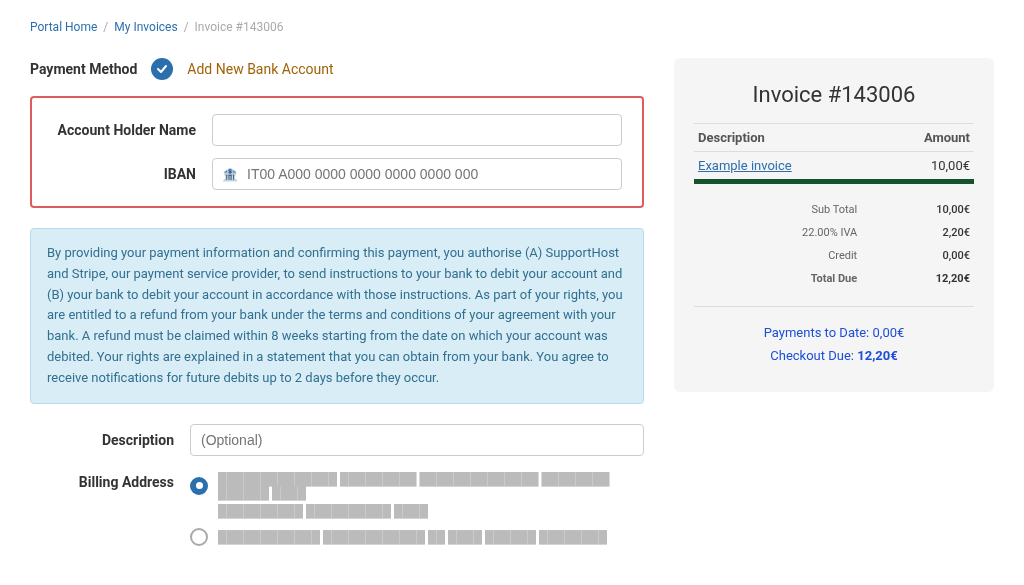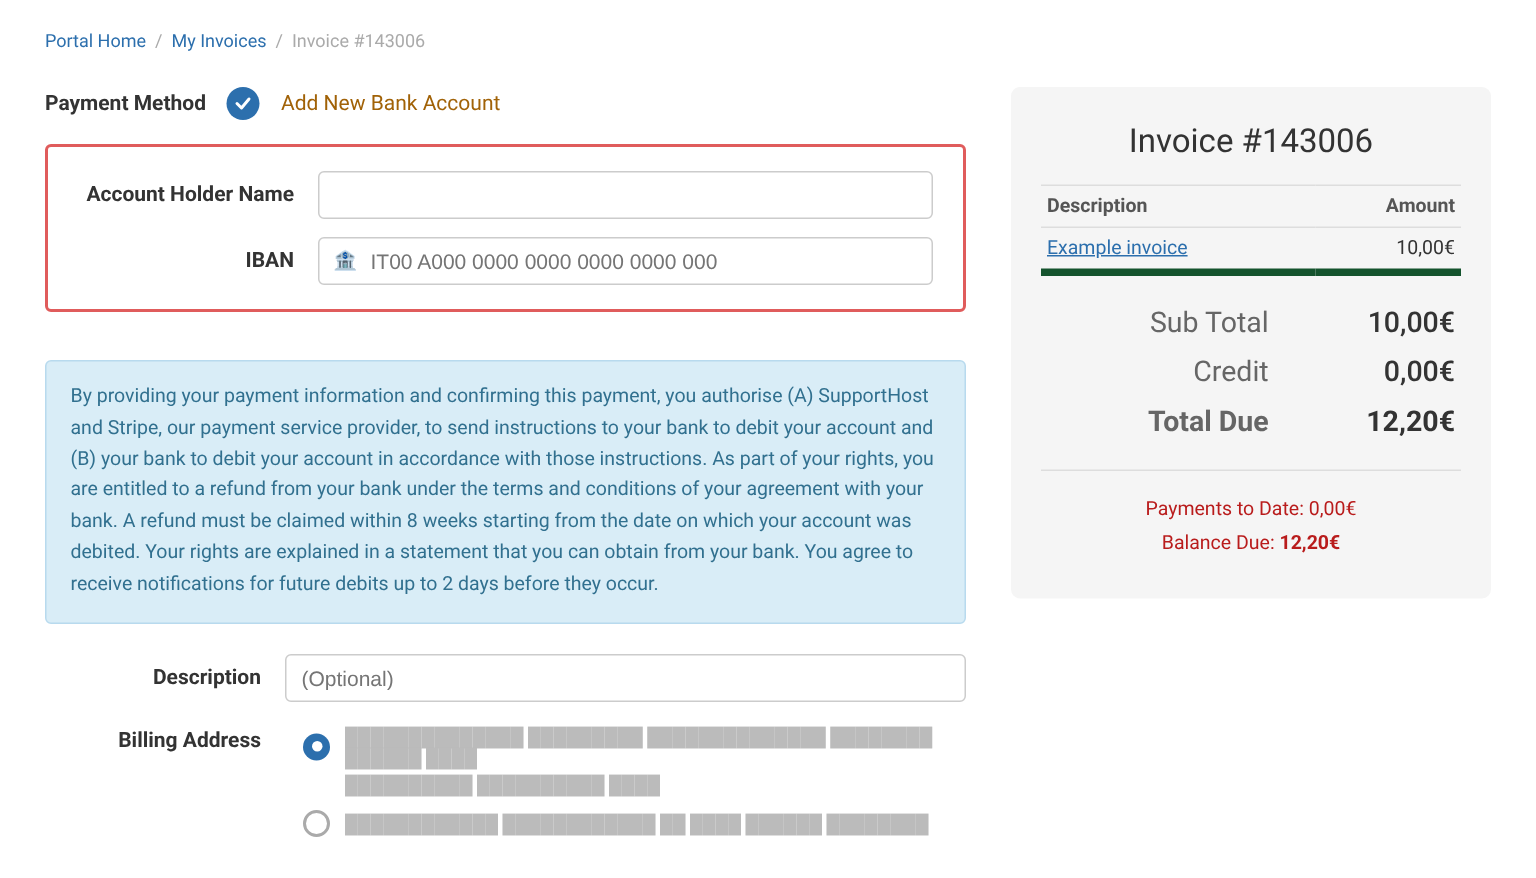--- a/index.html
+++ b/index.html
@@ -71,21 +71,21 @@
       flex-shrink: 0;
     }
     .check-circle svg {
       width: 12px;
       height: 12px;
     }
     .bank-form-box {
       border: 2px solid #e05c5c;
       border-radius: 4px;
       padding: 16px 20px;
-      margin-bottom: 32px;
+      margin-bottom: 20px;
     }
     .form-row {
       display: flex;
       align-items: center;
       margin-bottom: 12px;
     }
     .form-row:last-child {
       margin-bottom: 0;
     }
     .form-row label {
@@ -149,21 +149,21 @@
       flex: 1;
       border: 1px solid #ccc;
       border-radius: 4px;
       padding: 7px 10px;
       font-size: 14px;
       color: #999;
       outline: none;
     }
     .billing-section {
       display: flex;
-      gap: 12px;
+      gap: 0;
       margin-bottom: 20px;
     }
     .billing-label {
       width: 160px;
       font-weight: 700;
       font-size: 14px;
       text-align: right;
       padding-right: 16px;
       flex-shrink: 0;
       padding-top: 2px;
@@ -243,39 +243,39 @@
     .invoice-table td.amount-col {
       text-align: right;
     }
     .invoice-totals {
       width: 100%;
       border-collapse: collapse;
       margin-bottom: 16px;
     }
     .invoice-totals td {
       padding: 5px 4px;
-      font-size: 19px;
+      font-size: 11px;
     }
     .invoice-totals .total-label {
       text-align: right;
       color: #666;
       padding-right: 16px;
     }
     .invoice-totals .total-value {
       text-align: right;
       font-weight: 500;
     }
     .invoice-totals tr.total-due .total-label,
     .invoice-totals tr.total-due .total-value {
       font-weight: 700;
     }
     .invoice-footer {
       text-align: center;
       font-size: 13px;
-      color: #b91c1c;
+      color: #1d4ed8;
       line-height: 1.8;
       margin-top: 8px;
     }
     .invoice-footer strong {
       font-weight: 700;
     }
     hr.divider {
       border: none;
       border-top: 1px solid #ddd;
       margin: 14px 0;
@@ -381,37 +381,41 @@
           </tbody>
       </table>
 
       <table class="invoice-totals">
         <tbody id="invoice-totals-body">
         <tr>
       <td class="total-label">Sub Total</td>
       <td class="total-value">10,00€</td>
     </tr>
             <tr>
+      <td class="total-label">22.00% IVA</td>
+      <td class="total-value">2,20€</td>
+    </tr>
+            <tr>
       <td class="total-label">Credit</td>
       <td class="total-value">0,00€</td>
     </tr>
             <tr class="total-due">
       <td class="total-label">Total Due</td>
       <td class="total-value">12,20€</td>
     </tr>
           </tbody>
       </table>
 
       <hr class="divider">
 
       <div class="invoice-footer">
         <div>
           <span>Payments to Date:</span>
           <span>0,00€</span>
         </div>
         <div>
-          <span>Balance Due:</span>
+          <span>Checkout Due:</span>
           <strong>12,20€</strong>
         </div>
       </div>
     </div>
   </div>
 </div>
 
 </body></html>

